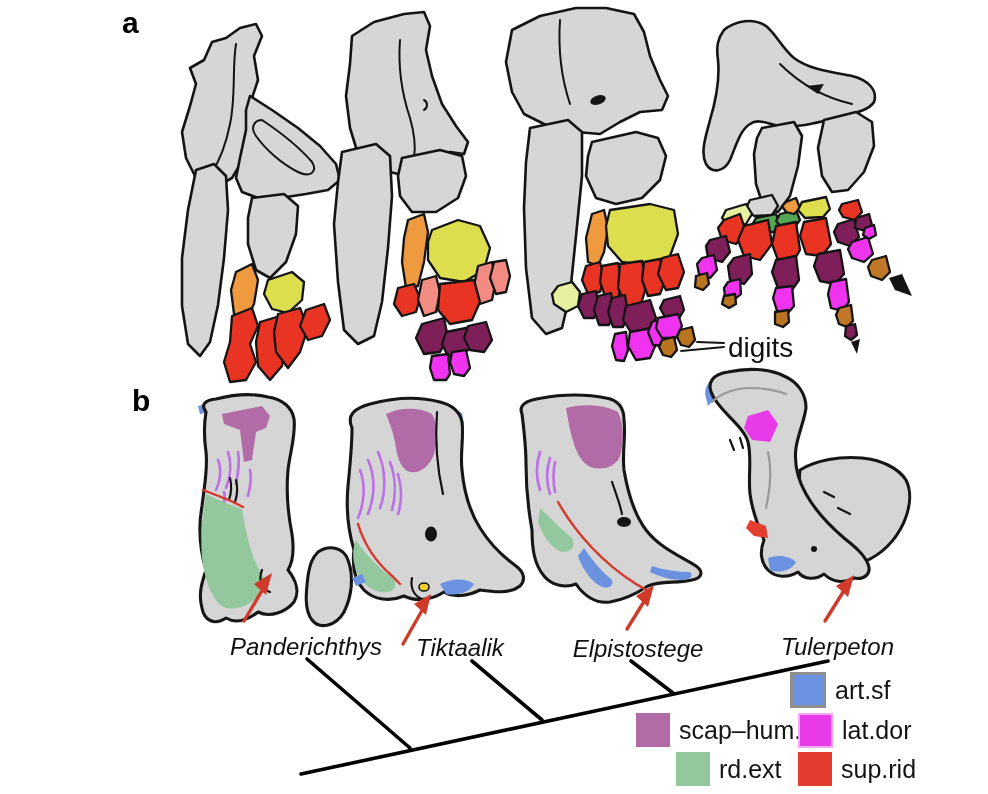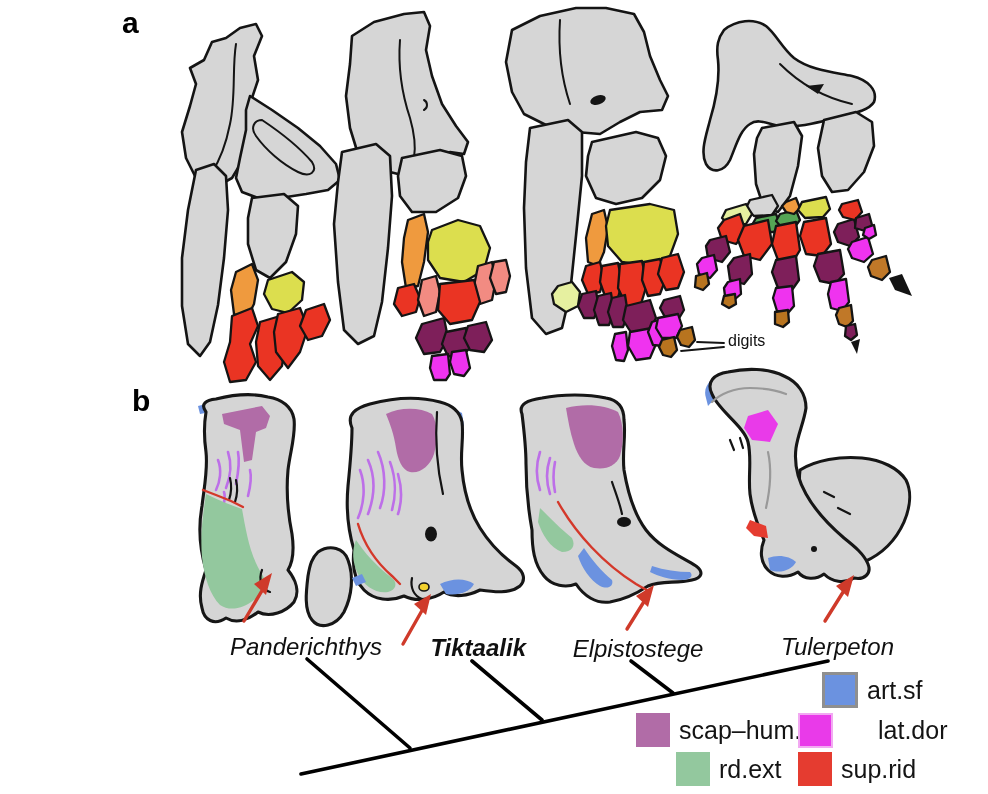--- a/index.html
+++ b/index.html
@@ -4,21 +4,21 @@
 <style>
   html,body{margin:0;padding:0;background:#fff;}
   #canvas{
     position:relative;width:988px;height:794px;background:#ffffff;overflow:hidden;
     font-family:"Liberation Sans",sans-serif;color:#111;
   }
   #art{position:absolute;left:0;top:0;z-index:1;}
   .txt{position:absolute;z-index:2;white-space:nowrap;}
   .panel-letter{font-weight:bold;font-size:30px;color:#000;}
   .taxon{font-style:italic;font-size:24px;color:#101010;}
-  .callout{font-size:16px;color:#101010;}
+  .callout{font-size:28px;color:#101010;}
   .legend-item{position:absolute;z-index:2;display:flex;align-items:center;}
   .swatch{width:34px;height:34px;flex:0 0 auto;}
   .swatch.bordered-gray{border:3px solid #8f8f8f;width:30px;height:30px;}
   .swatch.bordered-pink{border:2px solid #f2a9f2;width:31px;height:31px;}
   .legend-label{font-size:25px;color:#141414;margin-left:9px;}
   svg *{vector-effect:none;}
   .bone{fill:#d6d6d6;stroke:#141414;stroke-width:2.6;stroke-linejoin:round;}
   .boneB{fill:#d5d5d5;stroke:#161616;stroke-width:3.1;stroke-linejoin:round;}
   .inner{fill:none;stroke:#141414;stroke-width:2;stroke-linecap:round;}
   .innerG{fill:none;stroke:#999;stroke-width:2.2;stroke-linecap:round;}
@@ -235,33 +235,33 @@
       <line class="tree" x1="631" y1="661" x2="673" y2="693"></line>
     </g>
   </svg>
 
   <div class="txt panel-letter" style="left:122px;top:6px;">a</div>
   <div class="txt panel-letter" style="left:132px;top:384px;">b</div>
 
   <div class="txt callout" style="left:728px;top:332px;">digits</div>
 
   <div class="txt taxon" style="left:220px;top:633px;width:172px;text-align:center;">Panderichthys</div>
-  <div class="txt taxon" style="left:416px;top:634px;width:110px;text-align:right;font-weight:bold;">Tiktaalik</div>
+  <div class="txt taxon" style="left:416px;top:634px;width:110px;text-align:left;">Tiktaalik</div>
   <div class="txt taxon" style="left:568px;top:635px;width:140px;text-align:center;">Elpistostege</div>
   <div class="txt taxon" style="left:775px;top:633px;width:125px;text-align:center;">Tulerpeton</div>
 
-  <div class="legend-item" style="left:822px;top:672px;">
+  <div class="legend-item" style="left:790px;top:672px;">
     <div class="swatch bordered-gray" style="background-color: rgb(107, 146, 224);"></div>
     <span class="legend-label">art.sf</span>
   </div>
   <div class="legend-item" style="left:636px;top:713px;">
     <div class="swatch" style="background-color: rgb(177, 108, 167);"></div>
     <span class="legend-label">scap–hum.</span>
   </div>
-  <div class="legend-item" style="left:798px;top:713px;gap:36px;">
+  <div class="legend-item" style="left:798px;top:713px;">
     <div class="swatch bordered-pink" style="background-color: rgb(233, 58, 233);"></div>
     <span class="legend-label">lat.dor</span>
   </div>
   <div class="legend-item" style="left:636px;top:752px;margin-left:40px;">
     <div class="swatch" style="background-color: rgb(147, 200, 158);"></div>
     <span class="legend-label">rd.ext</span>
   </div>
   <div class="legend-item" style="left:798px;top:752px;">
     <div class="swatch" style="background-color: rgb(229, 60, 48);"></div>
     <span class="legend-label">sup.rid</span>

